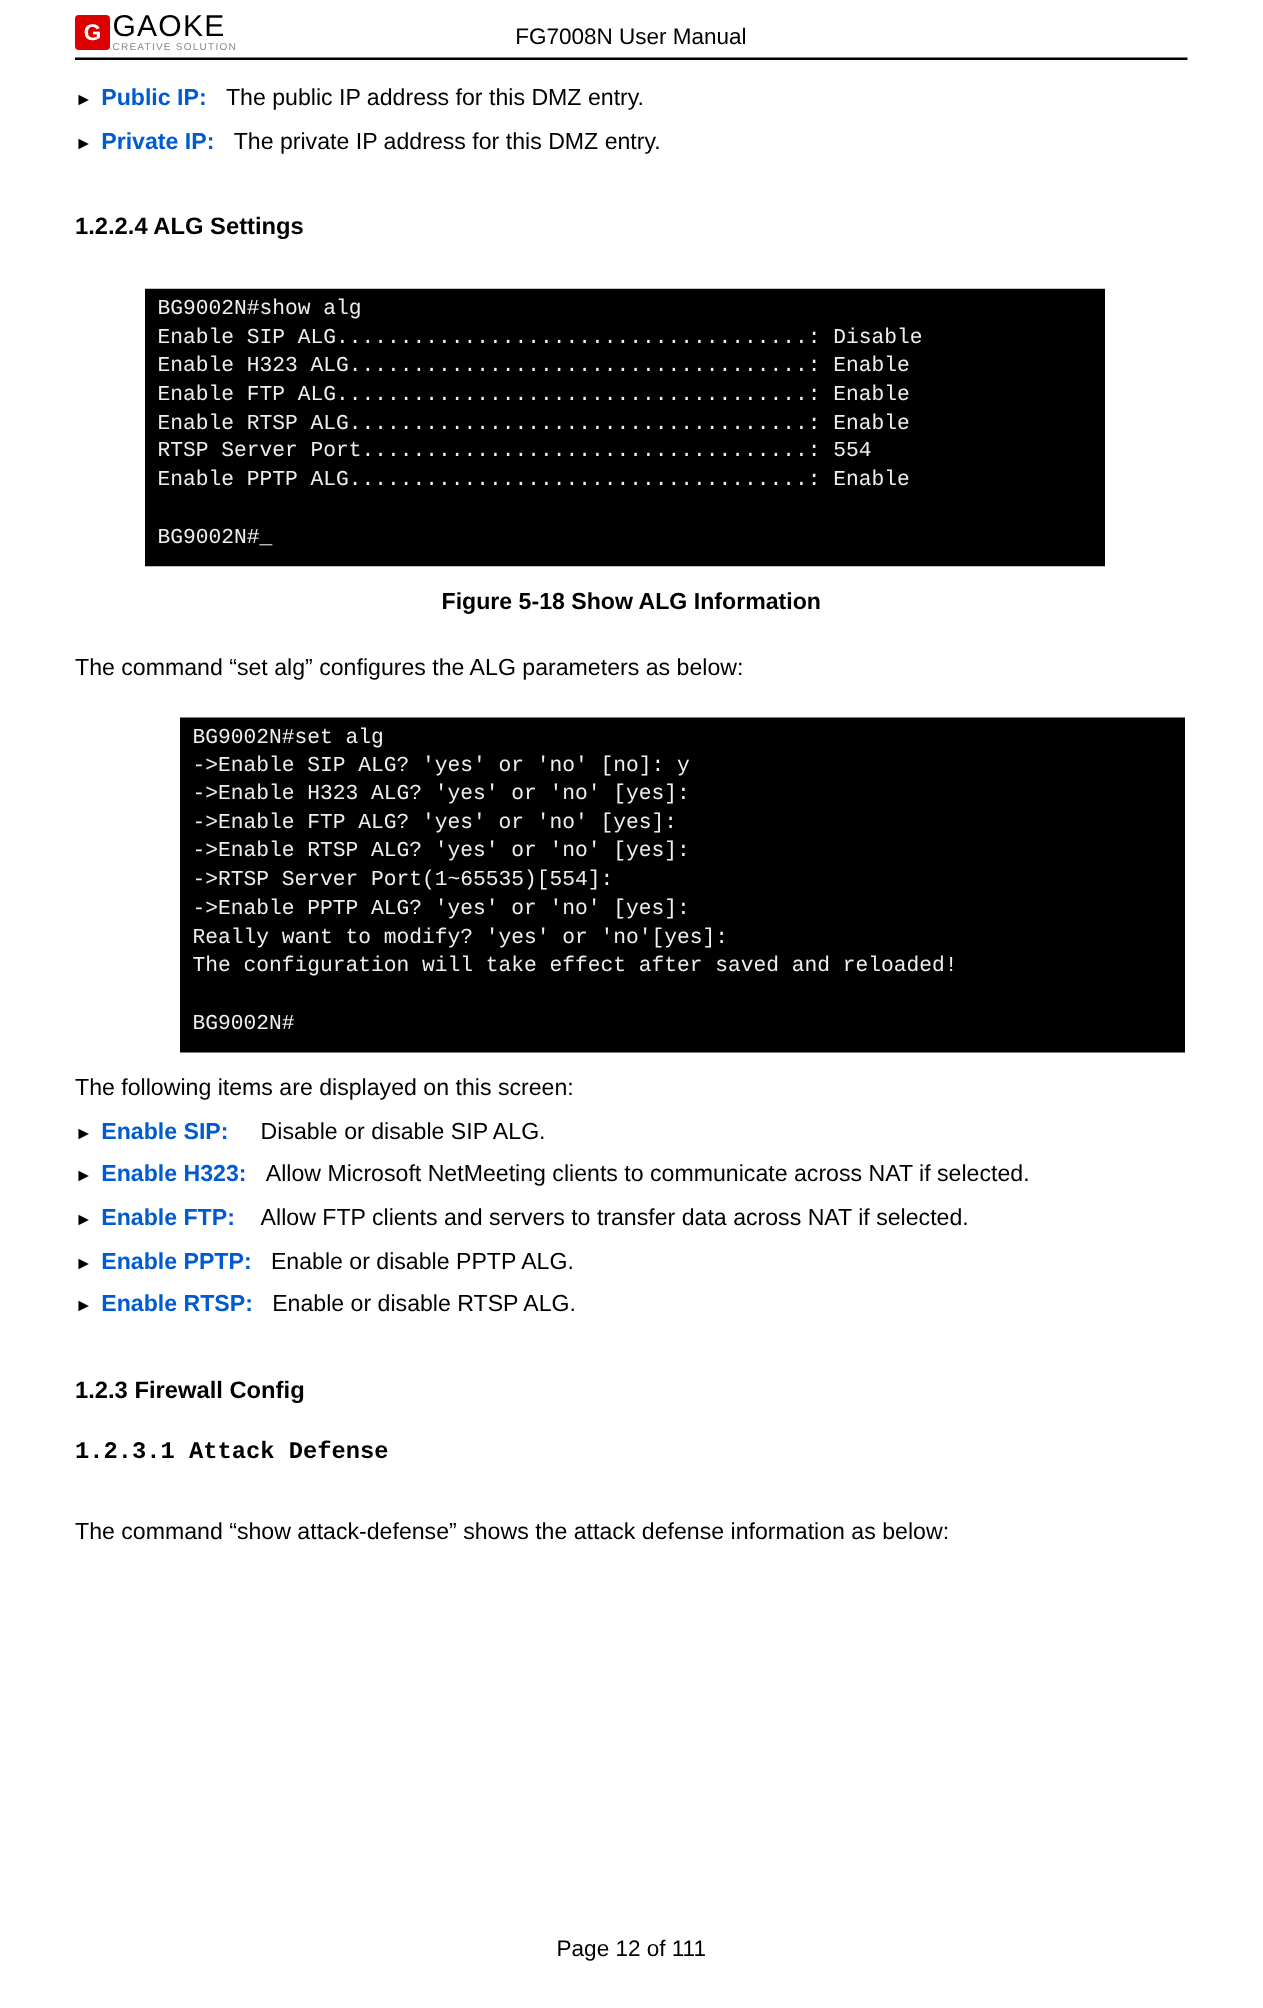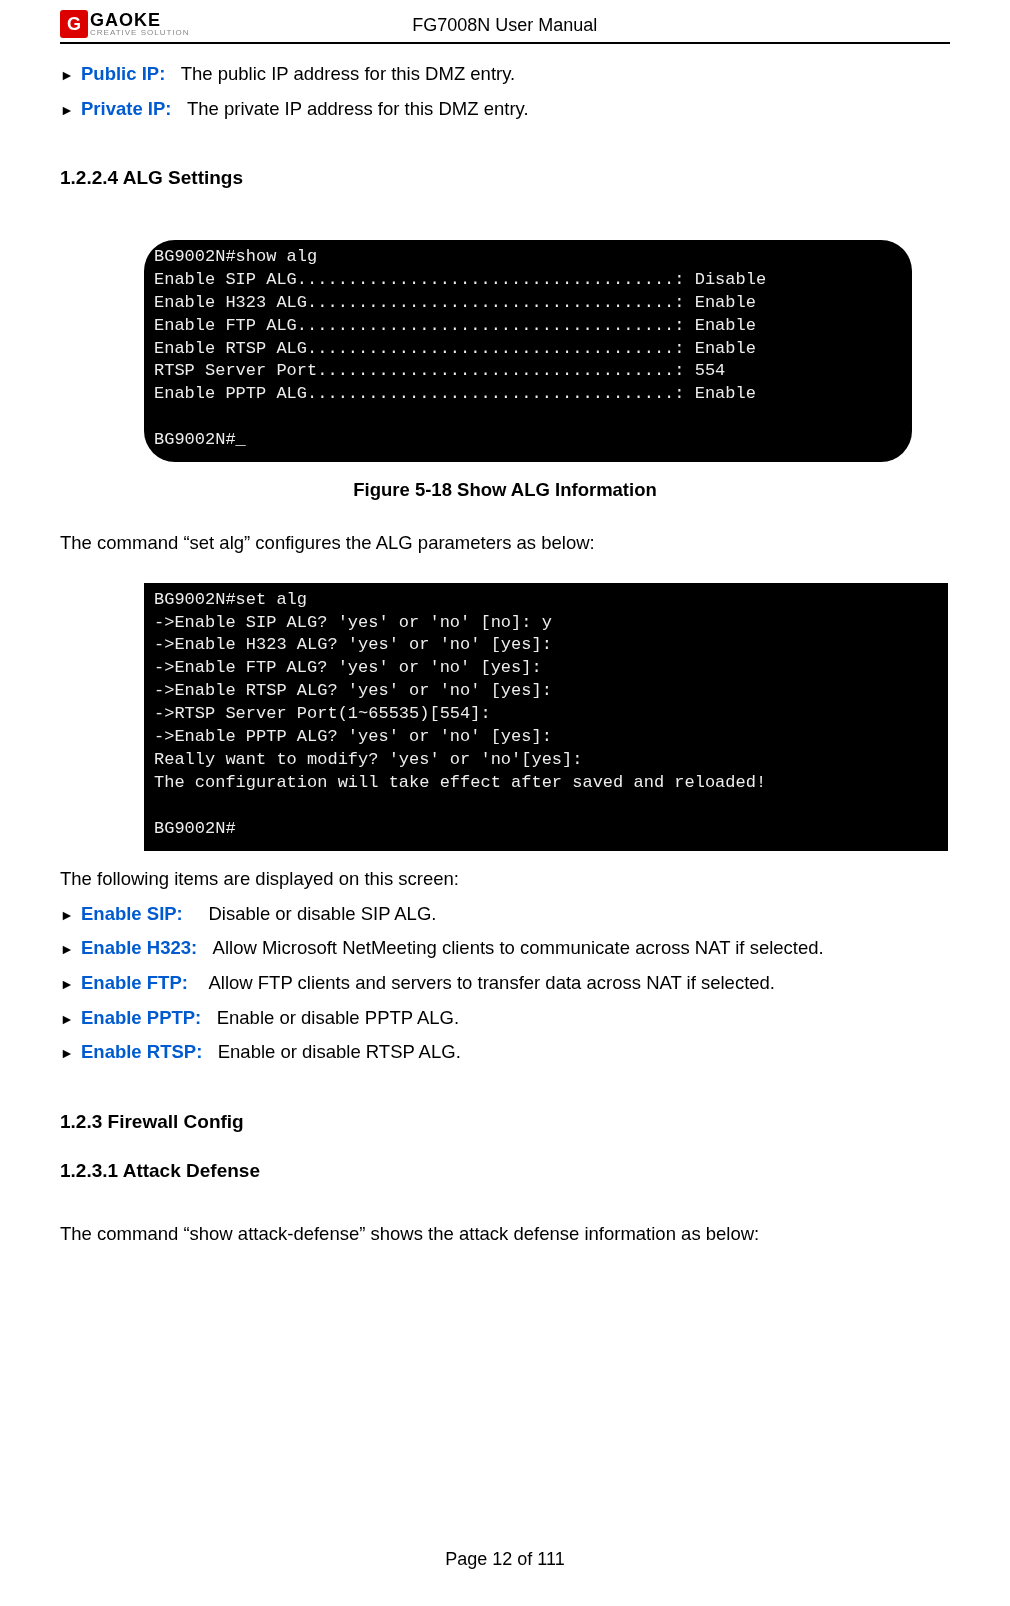--- a/index.html
+++ b/index.html
@@ -38,50 +38,50 @@
     justify-content: center;
     color: #fff;
     font-weight: bold;
     font-size: 18px;
   }
   .logo-text {
     display: flex;
     flex-direction: column;
     line-height: 1;
   }
-  .logo-name { font-weight: 700; font-size: 18px; letter-spacing: 1px; font-family: Arial Black, Arial, sans-serif; }
+  .logo-name { font-weight: 400; font-size: 24px; letter-spacing: 1px; font-family: Arial Black, Arial, sans-serif; }
   .logo-sub { font-size: 8px; letter-spacing: 1px; color: #888; }
   .header-title {
     flex: 1;
     text-align: center;
     font-size: 18px;
     padding-bottom: 2px;
   }
   .body {
     padding-top: 16px;
     font-size: 18.5px;
     line-height: 1.55;
   }
   .def-line { margin-bottom: 6px; }
   .tri { font-size: 14px; margin-right: 2px; }
   .term { color: #005bd1; font-weight: bold; }
-  .section-h { font-weight: bold; font-size: 19px; margin-top: 40px; margin-bottom: 47px; }
-  .section-h.sm { margin-top: 30px; margin-bottom: 34px; }
+  .section-h { font-weight: bold; font-size: 19px; margin-top: 40px; margin-bottom: 34px; }
+  .section-h.sm { margin-top: 30px; margin-bottom: 34px; font-family: Liberation Mono, monospace; }
   .para { margin: 8px 0 6px 0; }
   .terminal {
     background: #000;
     color: #eee;
     font-family: "Courier New", monospace;
     font-size: 17px;
     line-height: 1.35;
     padding: 6px 10px 10px 10px;
     white-space: pre;
     margin: 4px auto 14px auto;
   }
-  .term1 { width: 748px; margin-left: 84px; border-radius: 31px; }
+  .term1 { width: 748px; margin-left: 56px; }
   .term2 { width: 784px; margin-left: 84px; margin-top: 25px; }
   .fig-caption {
     text-align: center;
     font-weight: bold;
     font-size: 18.5px;
     margin: 8px 0 24px 0;
   }
   .footer {
     position: absolute;
     bottom: 36px;

